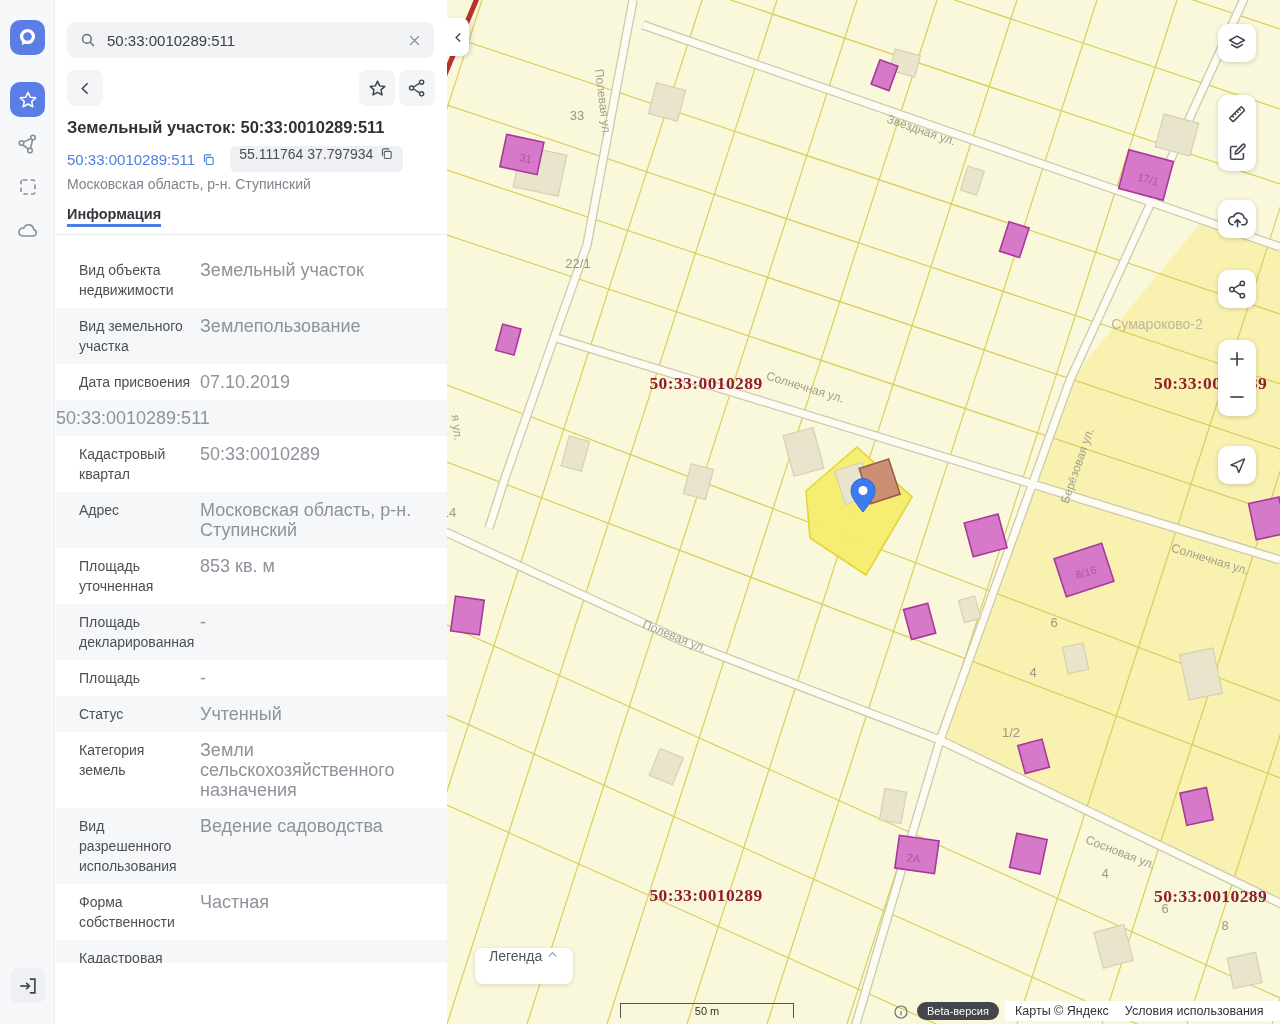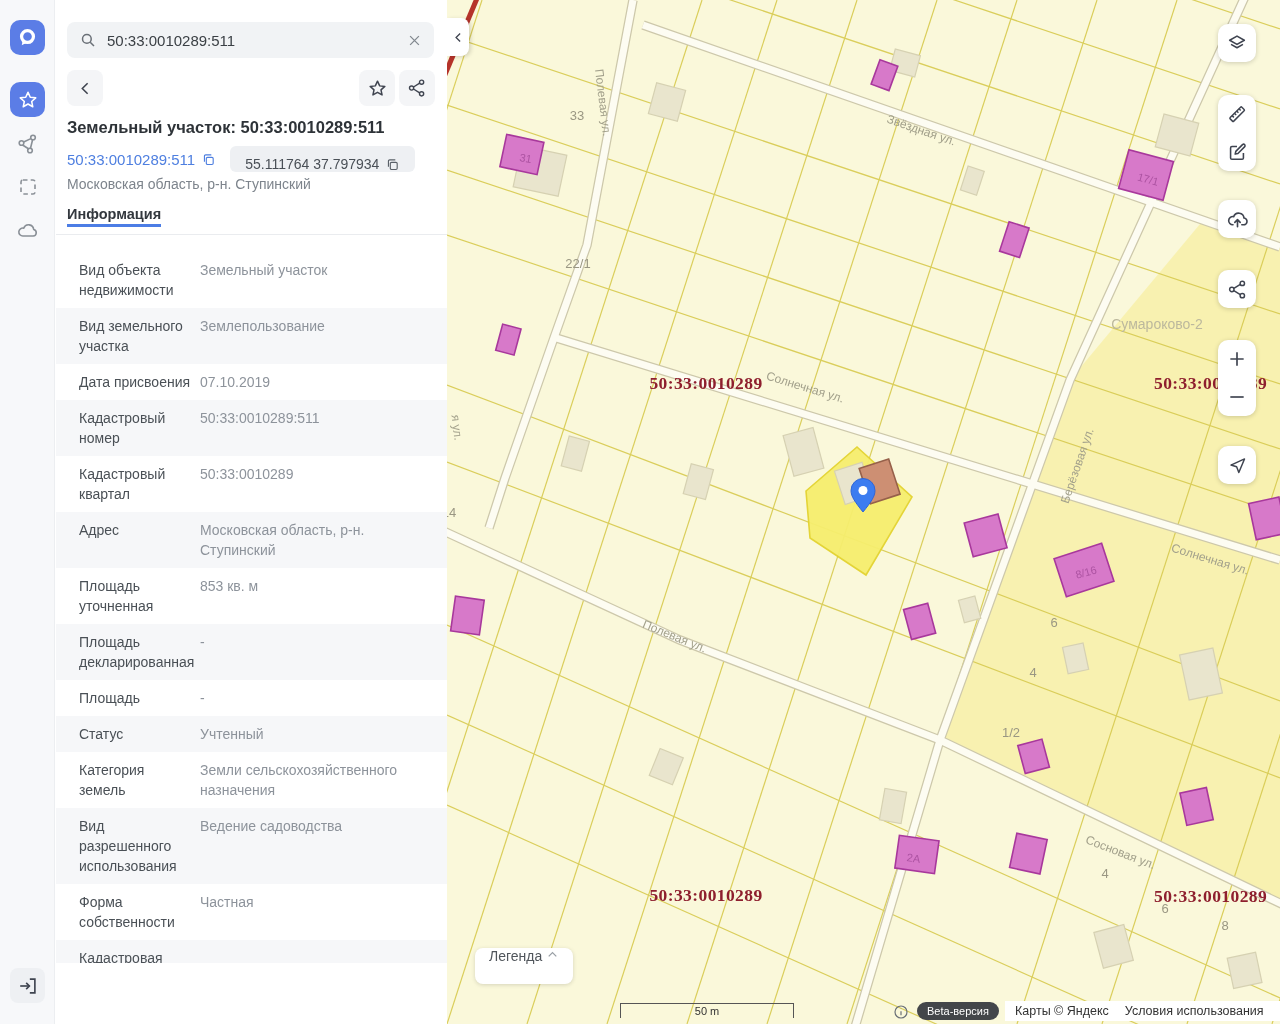--- a/index.html
+++ b/index.html
@@ -14,29 +14,29 @@
   .rail-btn.soft { background:#eef0f3; border-radius:8px; }
 
   
   .panel { position:absolute; left:56px; top:0; width:391px; height:763px; background:#fff; z-index:20; }
   .searchbar { position:absolute; left:11px; top:22px; width:367px; height:36px; background:#f1f3f5; border-radius:8px; display:flex; align-items:center; padding:0 12px; gap:10px; }
   .searchbar input { flex:1; border:none; outline:none; background:transparent; font-size:15px; color:#3b4045; font-family:inherit; }
   .hdr-btn { position:absolute; top:70px; width:36px; height:36px; border-radius:8px; background:#f4f5f7; display:flex; align-items:center; justify-content:center; cursor:pointer; }
   .title { position:absolute; left:11px; top:118px; width:370px; font-size:16.5px; font-weight:bold; color:#2e3338; }
   .chips { position:absolute; left:11px; top:146px; display:flex; align-items:center; gap:14px; }
   .code-link { display:flex; align-items:center; gap:6px; color:#4e7fe0; font-size:15px; cursor:pointer; }
-  .coord-chip { display:flex; align-items:flex-end; gap:6px; background:#eef0f3; border-radius:6px; height:26px; padding:0 15px; font-size:14px; color:#494f56; }
+  .coord-chip { display:flex; align-items:flex-start; gap:6px; background:#eef0f3; border-radius:6px; height:26px; padding:0 9px; font-size:14px; color:#494f56; }
   .subtitle { position:absolute; left:11px; top:176px; font-size:14px; color:#7d848c; }
   .tabrow { position:absolute; left:0; top:204px; width:391px; height:31px; border-bottom:1px solid #eaecef; }
   .tab { position:absolute; left:11px; top:2px; font-size:14.5px; font-weight:bold; color:#33383e; padding-bottom:2px; border-bottom:3px solid #4c7de5; cursor:pointer; }
   .info-list { position:absolute; left:0; top:252px; width:391px; height:711px; overflow:hidden; }
   .irow { display:flex; min-height:36px; padding:8px 0; }
   .irow.alt { background:#f6f7f9; }
   .irow .lbl { width:144px; padding-left:23px; padding-right:8px; font-size:14px; line-height:20px; color:#4a5056; }
-  .irow .val { flex:1; padding-left:0; padding-right:18px; font-size:14px; line-height:20px; color:#8d939b; }
+  .irow .val { flex:1; padding-left:0; padding-right:18px; font-size:18px; line-height:20px; color:#8d939b; }
 
   
   .map { position:absolute; left:447px; top:0; width:833px; height:1024px; background:#faf8da; overflow:hidden; }
   .map svg.base { position:absolute; left:0; top:0; }
   text.st { font-size:12px; fill:#a2a08b; }
   text.pn { font-size:13px; fill:#9a9783; }
   text.qt { font-family:"Liberation Serif","DejaVu Serif",serif; font-size:17.5px; font-weight:bold; fill:#8e1f2e; letter-spacing:.4px; }
   text.bl { font-size:11px; fill:#a84f9e; opacity:.9; }
   text.rg { font-size:14px; fill:#bcb89d; }
 
@@ -157,21 +157,20 @@
         </div>
         <div class="irow alt">
           <div class="lbl">Вид земельного участка</div>
           <div class="val">Землепользование</div>
         </div>
         <div class="irow">
           <div class="lbl">Дата присвоения</div>
           <div class="val">07.10.2019</div>
         </div>
         <div class="irow alt">
-          <div class="lbl">Кадастровый номер</div>
           <div class="val">50:33:0010289:511</div>
         </div>
         <div class="irow">
           <div class="lbl">Кадастровый квартал</div>
           <div class="val">50:33:0010289</div>
         </div>
         <div class="irow alt">
           <div class="lbl">Адрес</div>
           <div class="val">Московская область, р-н. Ступинский</div>
         </div>

